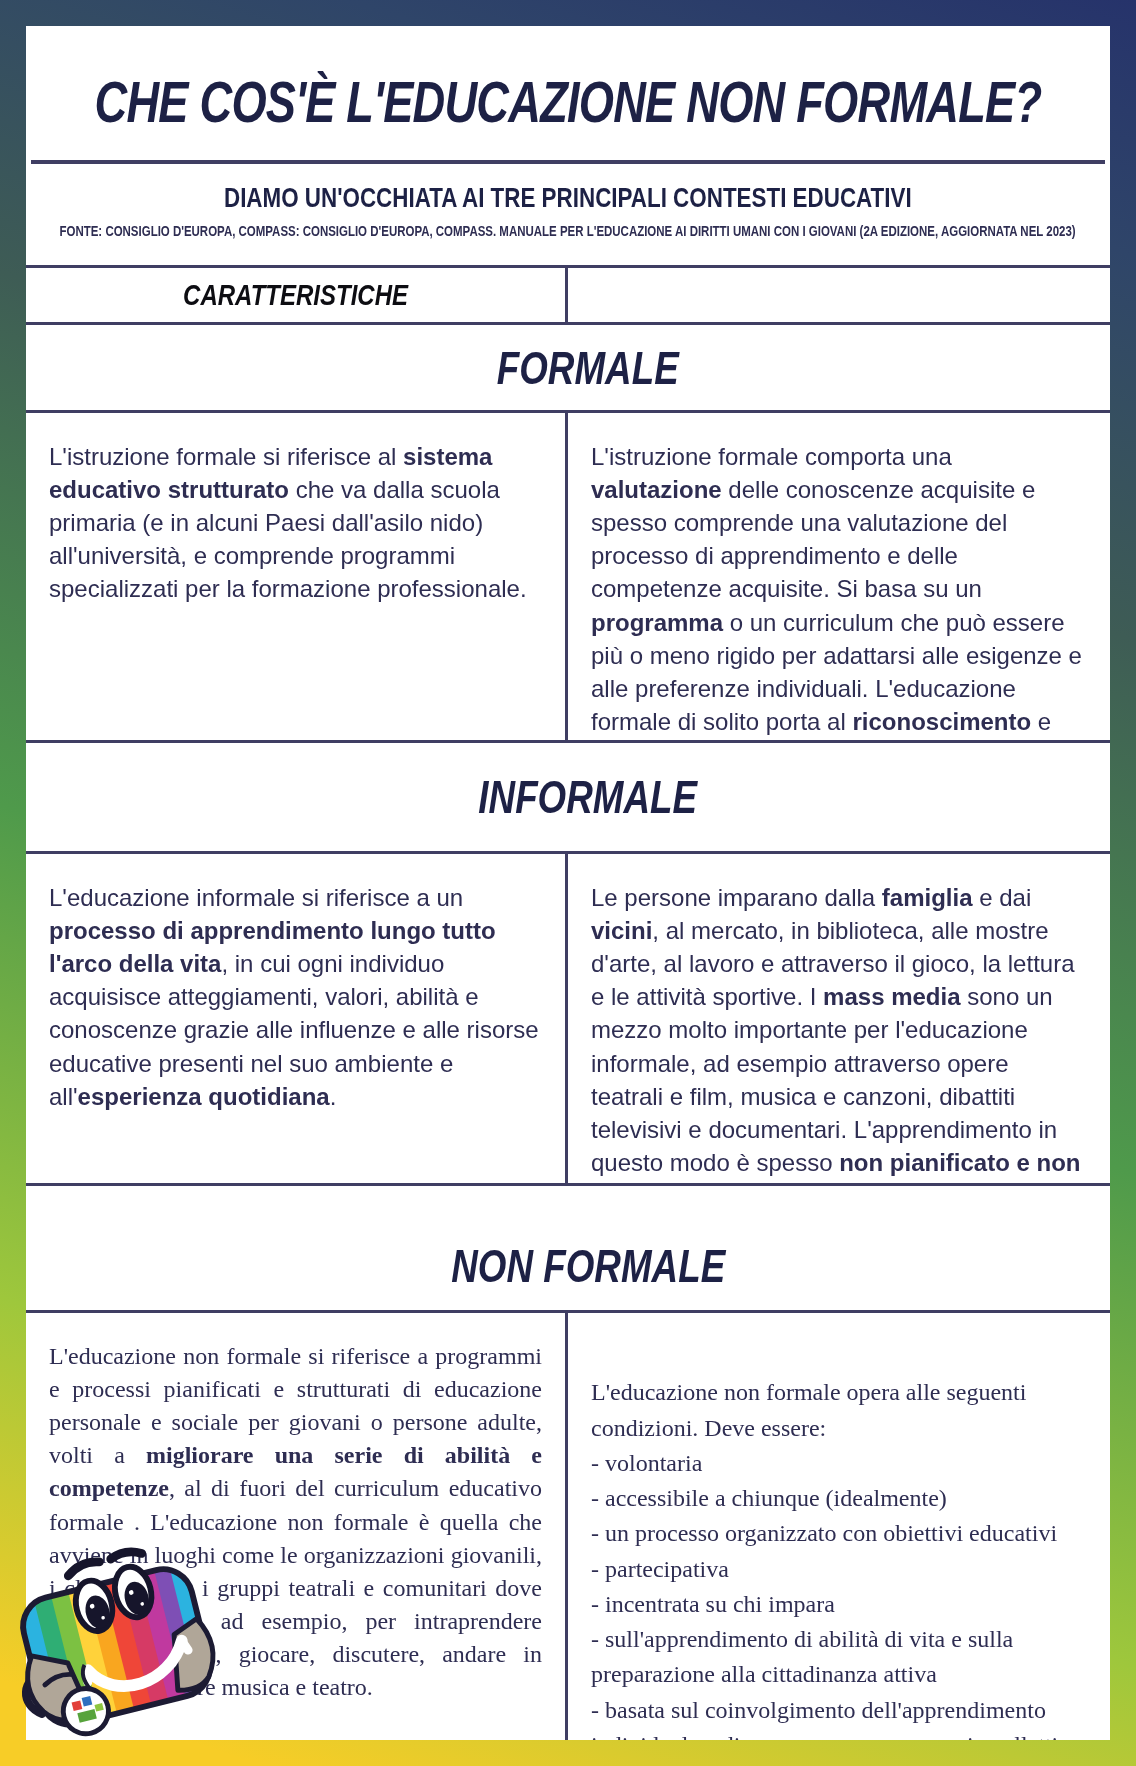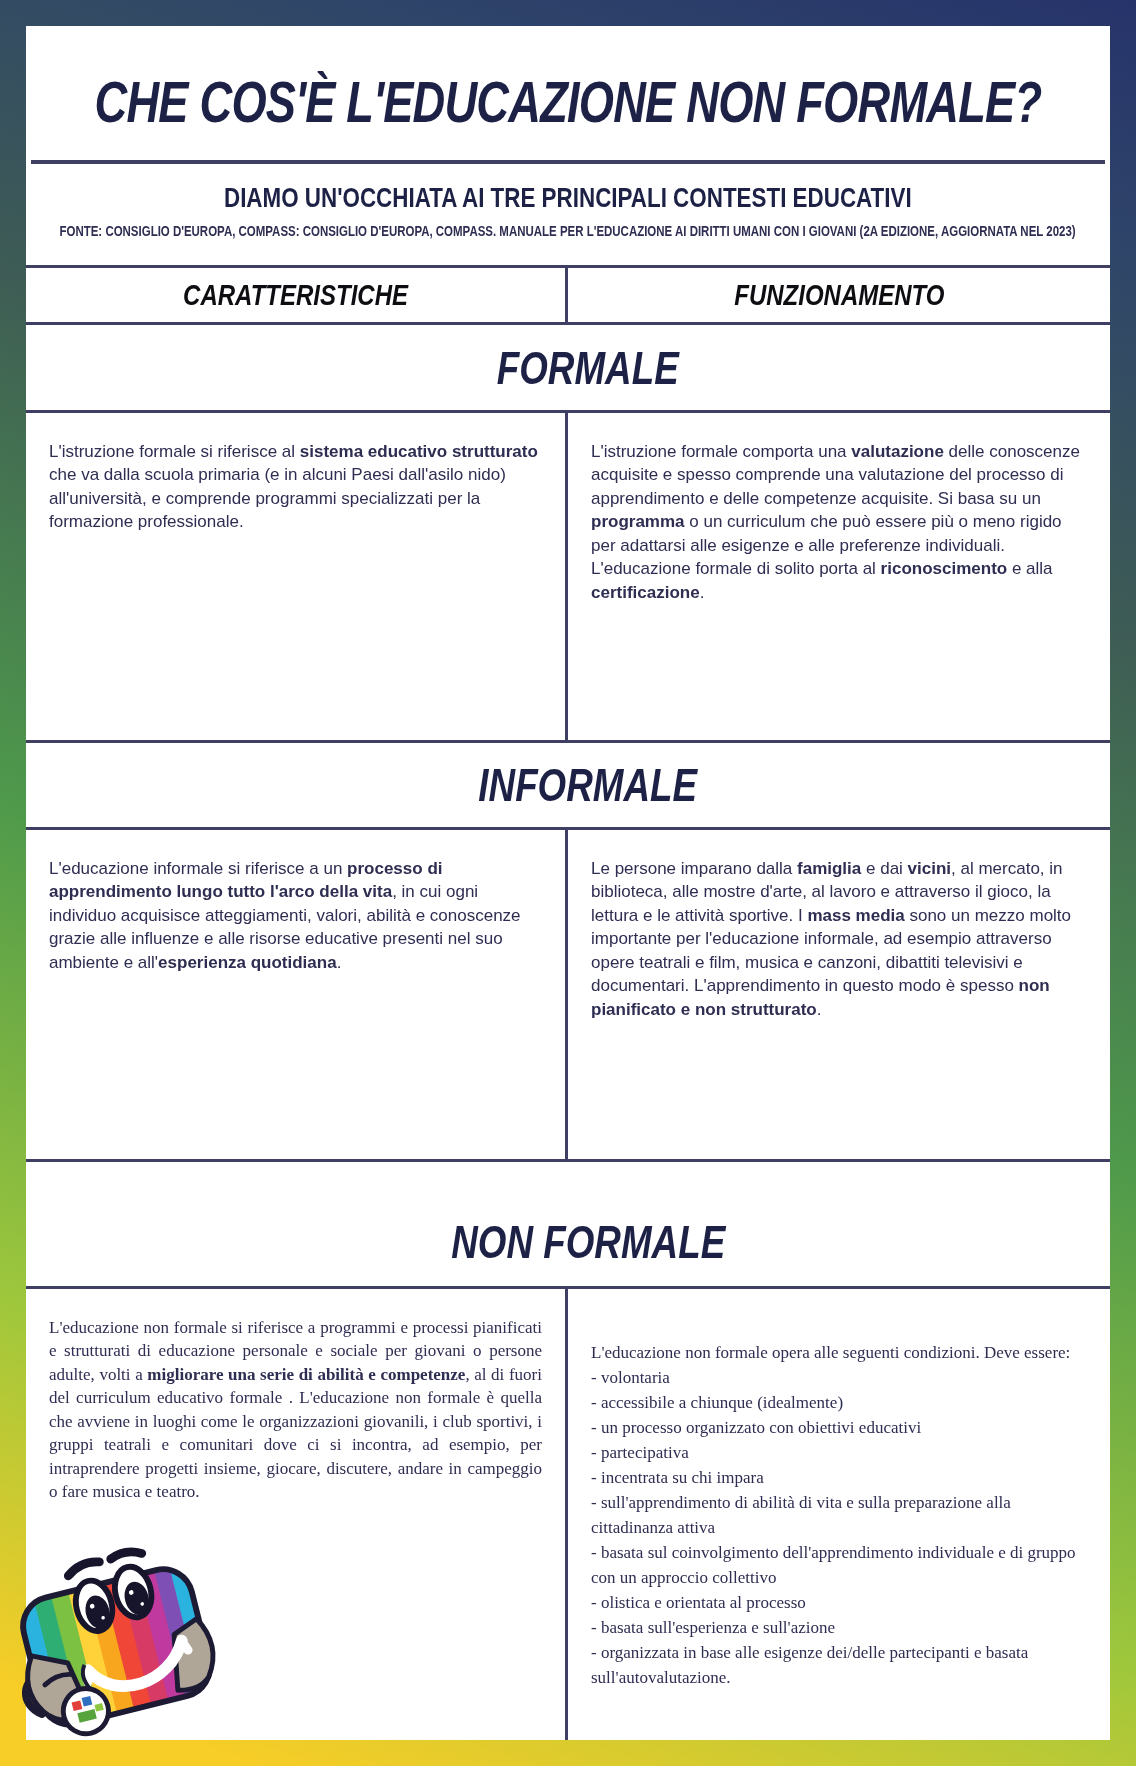--- a/index.html
+++ b/index.html
@@ -43,29 +43,29 @@
   }
   .head-cell span{transform:scaleX(0.80);white-space:nowrap;display:inline-block;}
   .vline{border-right:3px solid #3f3e63;}
   .sec-title{
     box-sizing:border-box;display:flex;align-items:center;justify-content:center;
     border-bottom:3px solid #3f3e63;
     font-style:italic;font-weight:bold;color:#1d2145;font-size:46px;padding-left:40px;
   }
   .sec-title span{transform:scaleX(0.80);white-space:nowrap;display:inline-block;}
   .h-formale-t{height:88px;}
-  .h-informale-t{height:87px;}
+  .h-informale-t{height:111px;}
   .h-nonformale-t{height:91px;margin-top:36px;}
   .body-row{display:flex;box-sizing:border-box;}
   .h-formale-b{height:330px;border-bottom:3px solid #3f3e63;}
   .h-informale-b{height:332px;border-bottom:3px solid #3f3e63;}
   .h-nonformale-b{flex:1;min-height:0;font-family:Liberation Serif, serif;}
   .cell{
     width:50%;box-sizing:border-box;padding:27px 23px 18px 23px;overflow:hidden;
-    color:#2e2d52;font-size:17px;line-height:1.38;
+    color:#2e2d52;font-size:24px;line-height:1.38;
   }
   .align-right{}
   .align-justify{text-align:justify;}
   .prelist{white-space:pre-line;line-height:1.47;}
   .cell p{margin:0;}
   .b{font-weight:bold;}
   
   .mascot{position:absolute;left:2px;top:1540px;width:236px;height:226px;z-index:4;}
 </style>
 </head>
@@ -82,23 +82,20 @@
         <div class="title-rule"></div>
         <div class="subtitle">DIAMO UN'OCCHIATA AI TRE PRINCIPALI CONTESTI EDUCATIVI</div>
         <div class="source">FONTE: CONSIGLIO D'EUROPA, COMPASS: CONSIGLIO D'EUROPA, COMPASS. MANUALE PER L'EDUCAZIONE AI DIRITTI UMANI CON I GIOVANI  (2A EDIZIONE, AGGIORNATA NEL 2023)</div>
       </div>
 
       <div class="tbl">
 
         <div class="head-row">
           <div class="head-cell vline">
             <span>CARATTERISTICHE</span>
-          </div>
-          <div class="head-cell">
-            <span>FUNZIONAMENTO</span>
           </div>
         </div>
 
         <div class="sec-title h-formale-t">
           <span>FORMALE</span>
         </div>
         <div class="body-row h-formale-b">
           <div class="cell vline">
             <p><span>L'istruzione formale si riferisce al </span><span class="b">sistema educativo strutturato</span><span> che va dalla scuola primaria (e in alcuni Paesi dall'asilo nido) all'università, e comprende programmi specializzati per la formazione professionale.</span></p>
           </div>

